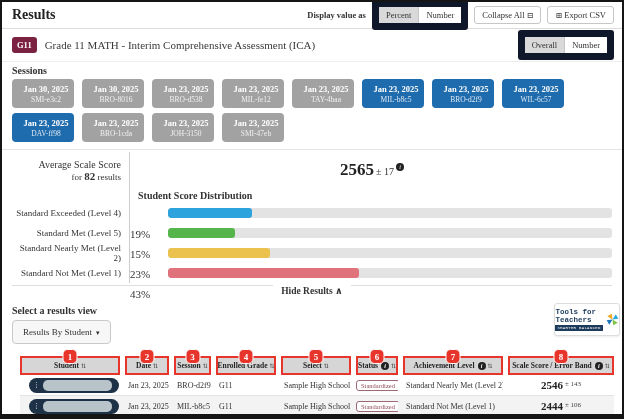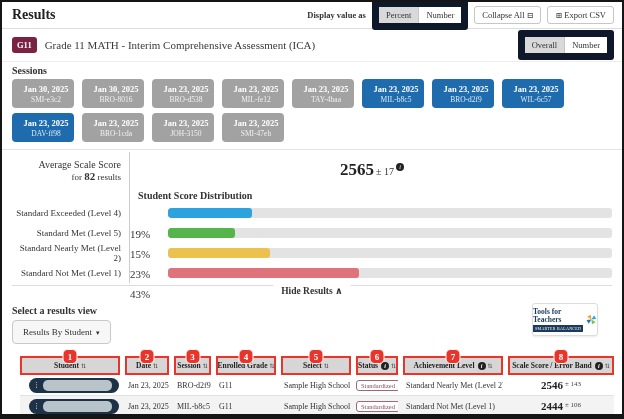--- a/index.html
+++ b/index.html
@@ -55,21 +55,21 @@
   
   .hide-row { display:flex; gap:8px; height:16px; margin:0 10px; }
   .hide-row .hr { flex:1; height:1px; background:#ddd; }
   .hide-label { font-size:9.5px; font-weight:bold; color:#333; cursor:pointer; white-space:nowrap; }
 
   
   .view-area { position:relative; padding:4px 10px 0 10px; }
   .view-label { font-size:10px; font-weight:bold; margin-bottom:4px; }
   .dropdown { font-family:inherit; font-size:9px; color:#333; background:#f7f7f7; border:1px solid #c9c9c9; border-radius:4px; padding:6px 10px; cursor:pointer; }
   .dd-caret { font-size:7px; margin-left:4px; }
-  .t4t { position:absolute; right:24px; top:2px; width:66px; height:33px; background:#fff; border:1px solid #ddd; border-radius:3px; box-shadow:0 1px 2px rgba(0,0,0,.08); display:flex; align-items:center; justify-content:center; gap:3px; cursor:pointer; }
+  .t4t { position:absolute; right:2px; top:2px; width:66px; height:33px; background:#fff; border:1px solid #ddd; border-radius:3px; box-shadow:0 1px 2px rgba(0,0,0,.08); display:flex; align-items:center; justify-content:center; gap:3px; cursor:pointer;font-family:Liberation Mono, monospace; }
   .t4t-txt { display:flex; flex-direction:column; align-items:flex-start; }
   .t4t-l1, .t4t-l2 { font-size:7.5px; font-weight:bold; color:#1b3a5c; line-height:8px; }
   .t4t-sub { font-size:4px; background:#1b3a5c; color:#fff; padding:1px 2px; margin-top:1px; letter-spacing:.3px; white-space:nowrap; }
   .pinwheel { width:13px; height:13px; }
 
   
   .rtable { margin:12px 10px 0 18px; width:594px; }
   .thead { display:flex; gap:5px; }
   .th { position:relative; background:#d6d6d6; border:2px solid #e8352b; height:19px; display:flex; align-items:center; justify-content:center; font-size:7.5px; font-weight:bold; color:#222; white-space:nowrap; overflow:visible; cursor:pointer; }
   .num-badge { position:absolute; top:-9px; left:50%; transform:translateX(-50%); width:15px; height:15px; background:#e8352b; border:1px solid #fff; border-radius:5px; color:#fff; font-size:9px; font-weight:bold; display:flex; align-items:center; justify-content:center; z-index:3; }

